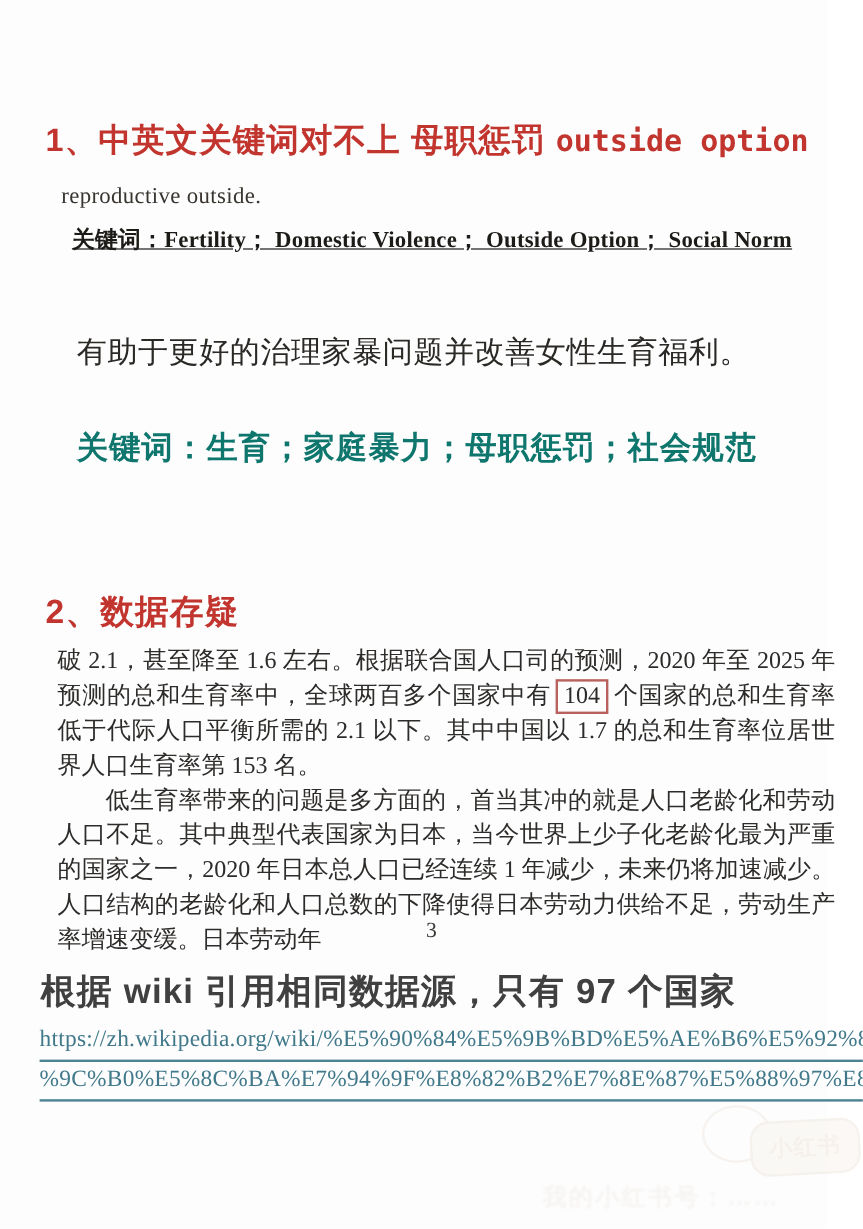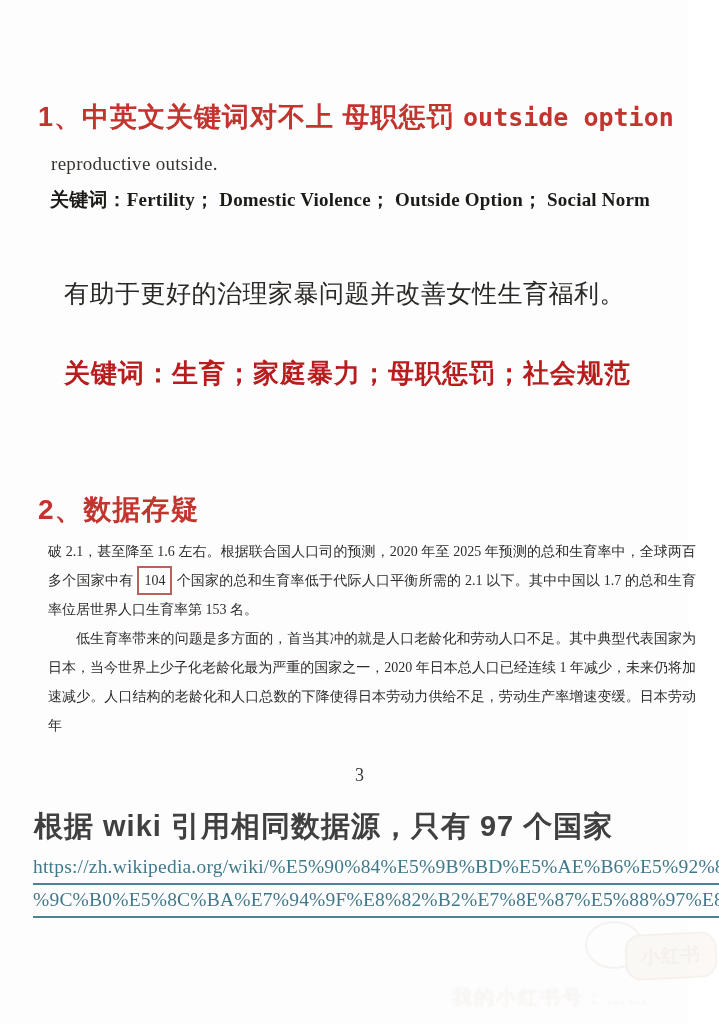--- a/index.html
+++ b/index.html
@@ -17,23 +17,23 @@
     white-space:nowrap;
   }
   .sec-heading .en {
     font-family:"DejaVu Sans Mono","Liberation Mono",monospace;
     font-size:25px; font-weight:600; letter-spacing:0;
   }
 
   .line-repro { font-size:19px; color:#38342f; letter-spacing:0.3px; }
   .kw-en  { font-size:19px; font-weight:bold; color:#1d1b18; letter-spacing:0.2px; }
   .body-cn { font-size:25px; color:#2b2926; letter-spacing:0.5px; }
-  .kw-cn  { font-size:26px; font-weight:bold; color:#b91c1c; letter-spacing:1px; }
+  .kw-cn  { font-size:26px; font-weight:bold; color:#0f766e; letter-spacing:1px; }
 
-  .para-block { width:648px; font-size:14px; line-height:29px; text-align:justify; color:#2e2c2a; }
+  .para-block { width:648px; font-size:20px; line-height:29px; text-align:justify; color:#2e2c2a; }
   .para-block p { margin:0; }
   .para2 { text-indent:2em; margin-top:3px; }
   .boxed-number {
     display:inline-block; border:2px solid #b9625d; padding:0 5px; margin:0 4px;
     line-height:25px; color:#2e2c2a;
   }
 
   .page-number { width:719px; text-align:center; font-size:18px; color:#3a3835; }
 
   .note-red {
@@ -71,21 +71,21 @@
 <body>
 
 <div class="page">
 
   <div class="abs sec-heading" style="left:38px; top:99px;">
     <span>1、中英文关键词对不上 母职惩罚 </span><span class="en">outside option</span>
   </div>
 
   <div class="abs line-repro" style="left:51px; top:153px;">reproductive outside.</div>
 
-  <div class="abs kw-en" style="left:50px; top:187px;">关键词：Fertility； Domestic Violence； Outside Option； Social Norm</div>
+  <div class="abs kw-en" style="left:60px; top:187px;text-decoration:underline;">关键词：Fertility； Domestic Violence； Outside Option； Social Norm</div>
 
   <div class="abs body-cn" style="left:64px; top:277px;">有助于更好的治理家暴问题并改善女性生育福利。</div>
 
   <div class="abs kw-cn" style="left:64px; top:356px;">关键词：生育；家庭暴力；母职惩罚；社会规范</div>
 
   <div class="abs sec-heading" style="left:38px; top:491px; font-size:28px;">2、数据存疑</div>
 
   <div class="abs para-block" style="left:48px; top:537px;">
     <p><span>破 2.1，甚至降至 1.6 左右。根据联合国人口司的预测，2020 年至 2025 年预测的总和生育率中，全球两百多个国家中有</span><span class="boxed-number">104</span><span>个国家的总和生育率低于代际人口平衡所需的 2.1 以下。其中中国以 1.7 的总和生育率位居世界人口生育率第 153 名。</span></p>
     <p class="para2">低生育率带来的问题是多方面的，首当其冲的就是人口老龄化和劳动人口不足。其中典型代表国家为日本，当今世界上少子化老龄化最为严重的国家之一，2020 年日本总人口已经连续 1 年减少，未来仍将加速减少。人口结构的老龄化和人口总数的下降使得日本劳动力供给不足，劳动生产率增速变缓。日本劳动年</p>

